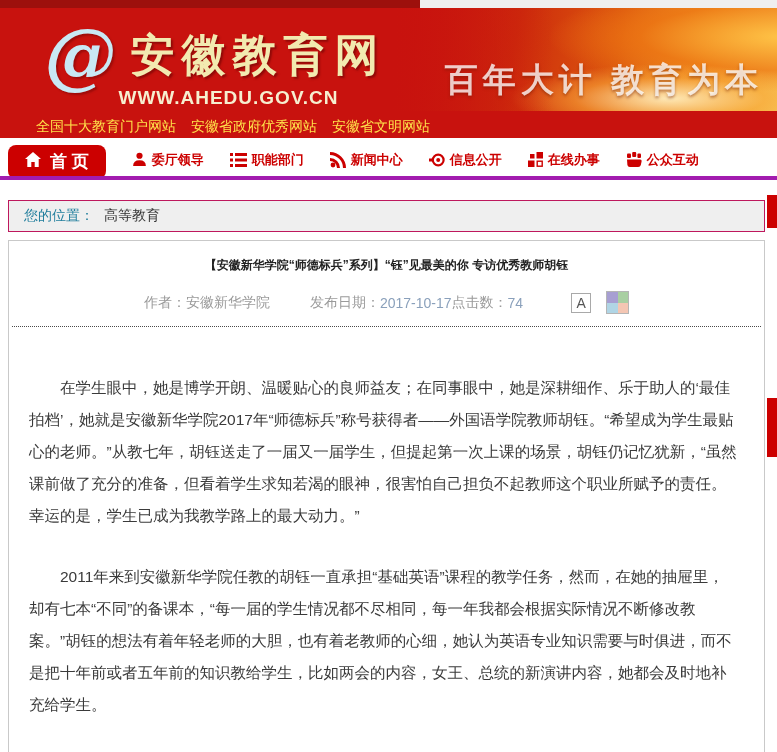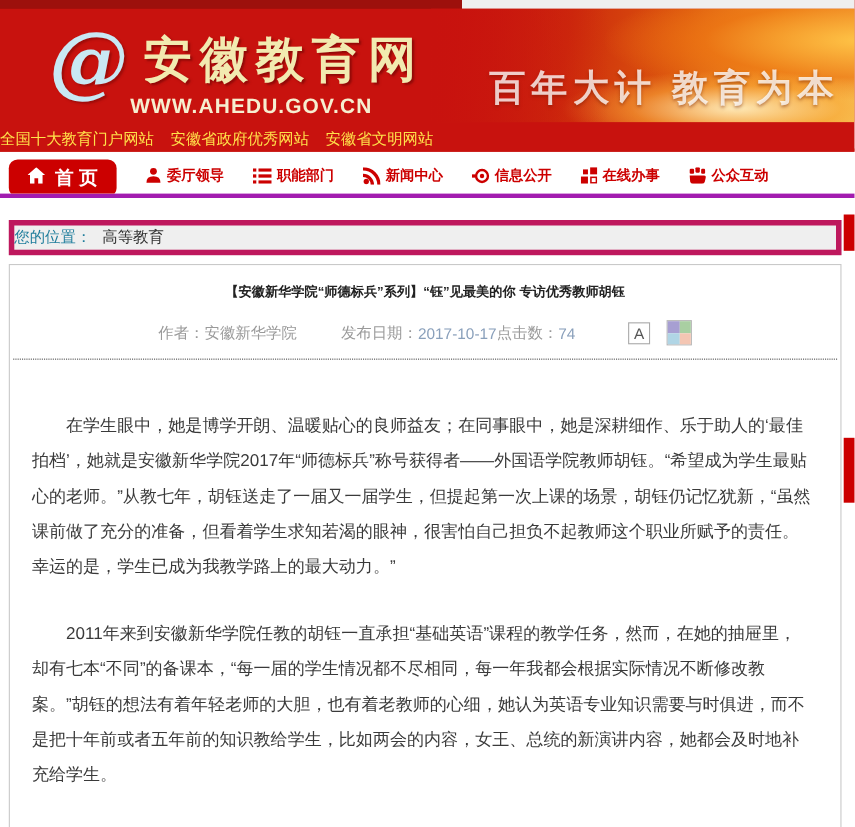--- a/index.html
+++ b/index.html
@@ -32,42 +32,42 @@
   .logo-at {
     font-family:"DejaVu Serif", serif; font-style:italic; font-weight:bold;
     font-size:72px; line-height:58px; color:#c9e8f4; margin-right:14px;
     text-shadow:2px 2px 2px rgba(80,0,0,.35);
   }
   .site-name {
     font-family:"DejaVu Serif", serif; font-weight:bold; font-size:44px; line-height:50px;
     color:#f2eab0; letter-spacing:7px; text-shadow:2px 2px 2px rgba(90,0,0,.5);
   }
   .site-url { text-align:center; color:#f6efd0; font-weight:bold; font-size:19px; letter-spacing:1px; margin-top:3px;padding-left:27px; }
-  .badges { display:flex; justify-content:flex-start; gap:15px; color:#ffe24a; font-size:14px; margin-top:9px; white-space:nowrap; }
+  .badges { display:flex; justify-content:flex-end; gap:15px; color:#ffe24a; font-size:14px; margin-top:9px; white-space:nowrap; }
 
   
   .nav {
     margin-top:5px; height:37px; width:777px; border-bottom:4px solid #a21caf;
     display:flex; align-items:center; white-space:nowrap; overflow:hidden; background:#fff;
   }
   .nav > * { flex:0 0 auto; }
   .nav-home {
     background:#cc0000; color:#fff; border-radius:8px; height:34px; margin-left:8px; margin-bottom:-4px;
     display:flex; align-items:center; gap:9px; padding:0 17px; font-weight:bold; font-size:17px; cursor:pointer;
   }
   .nav-item {
     color:#cc0000; font-weight:bold; font-size:13px; display:flex; align-items:center; gap:5px;
     margin-left:26px; cursor:pointer;
   }
   .nav-item .ic { display:flex; align-items:center; }
 
   
   .breadcrumb {
-    margin:20px 12px 0 8px; height:32px; background:#efefef; border:5px solid #be185d;
-    display:flex; align-items:center; font-size:14px;
+    margin:20px 12px 0 8px; height:32px; background:#efefef; border:1px solid #be185d;
+    display:flex; align-items:center; padding-left:15px; font-size:14px;
   }
   .bc-label { color:#1f7d9c; }
   .bc-path { color:#333; margin-left:10px; }
 
   
   .content {
     margin:8px 12px 0 8px; background:#fff; border:1px solid #c9c9c9; height:560px;
   }
   .article-title { text-align:center; font-size:12px; font-weight:bold; color:#222; margin-top:16px; padding:0 30px; }
   .meta-row { display:flex; justify-content:center; align-items:center; margin-top:17px; font-size:14px; color:#9a9a9a; }

